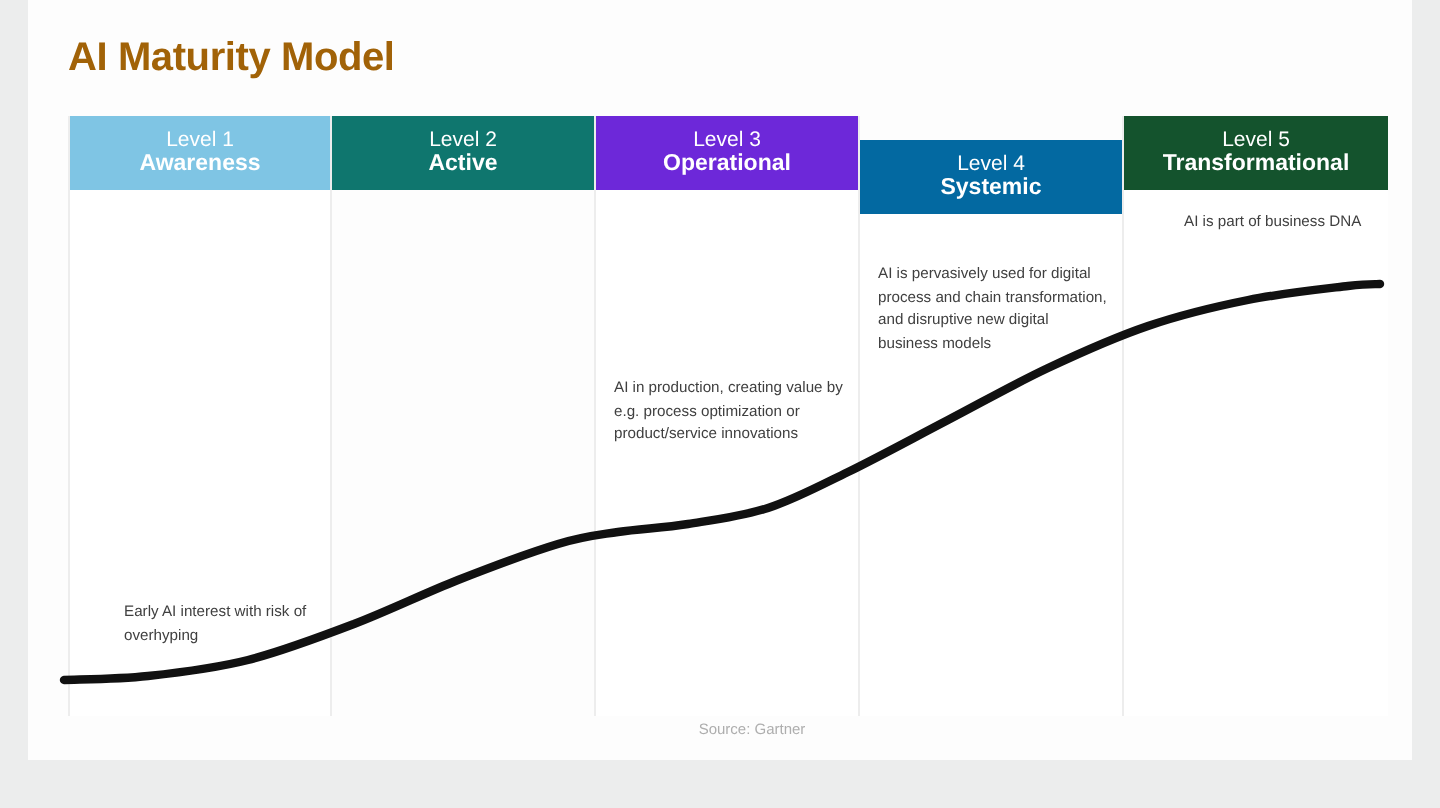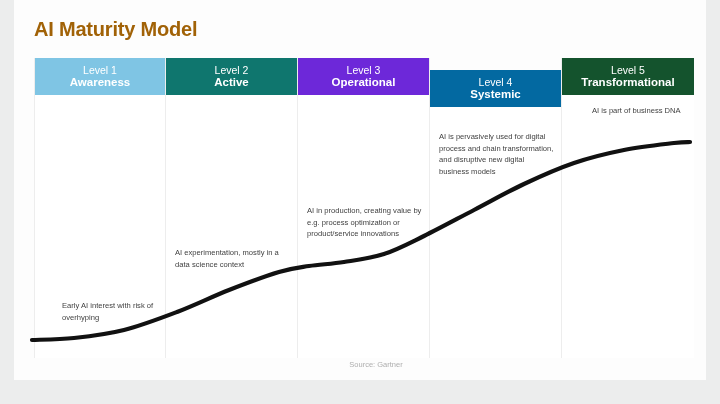--- a/index.html
+++ b/index.html
@@ -134,32 +134,29 @@
       <div class="cell">
         <div class="caption" style="top:205px;margin-left:18px;">Early AI interest with risk of overhyping</div>
       </div>
     </div>
 
     <div class="col">
       <div class="band" style="background:#0f766e;">
         <div class="band-level">Level 2</div>
         <div class="band-name">Active</div>
       </div>
-      <div class="cell">
-        <div class="caption" style="top:152px;">AI experimentation, mostly in a data science context</div>
-      </div>
     </div>
 
     <div class="col">
       <div class="band" style="background:#6d28d9;">
         <div class="band-level">Level 3</div>
         <div class="band-name">Operational</div>
       </div>
       <div class="cell">
-        <div class="caption" style="top:110px;">AI in production, creating value by e.g. process optimization or product/service innovations</div>
+        <div class="caption" style="top:93px;">AI in production, creating value by e.g. process optimization or product/service innovations</div>
       </div>
     </div>
 
     <div class="col">
       <div class="band" style="background:#0369a1;margin-top:12px;">
         <div class="band-level">Level 4</div>
         <div class="band-name">Systemic</div>
       </div>
       <div class="cell">
         <div class="caption" style="top:24px;">AI is pervasively used for digital process and chain transformation, and disruptive new digital business models</div>

